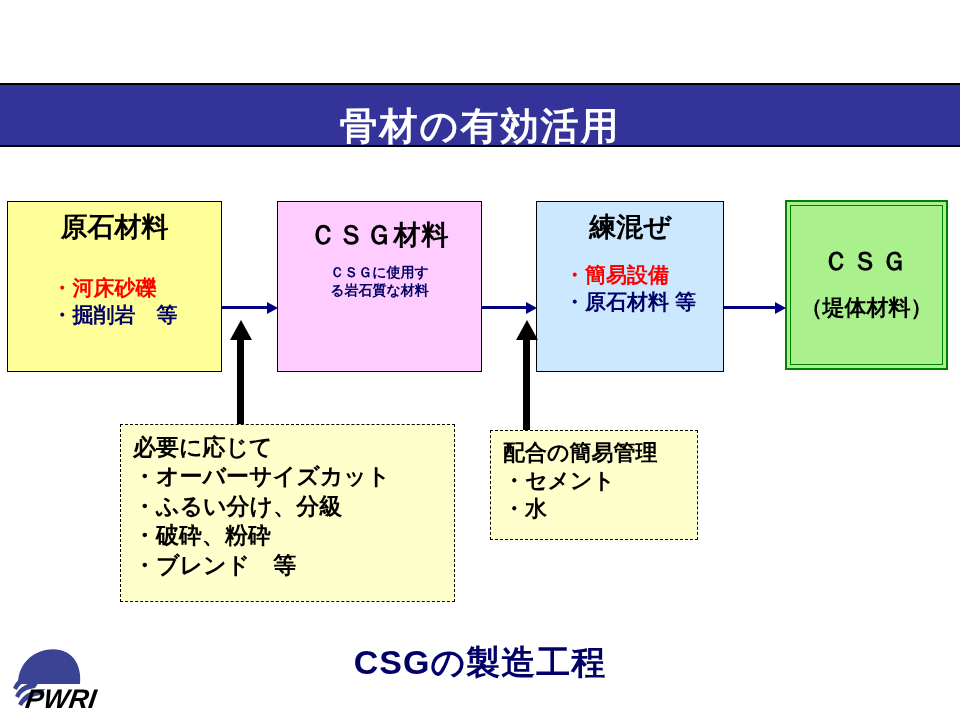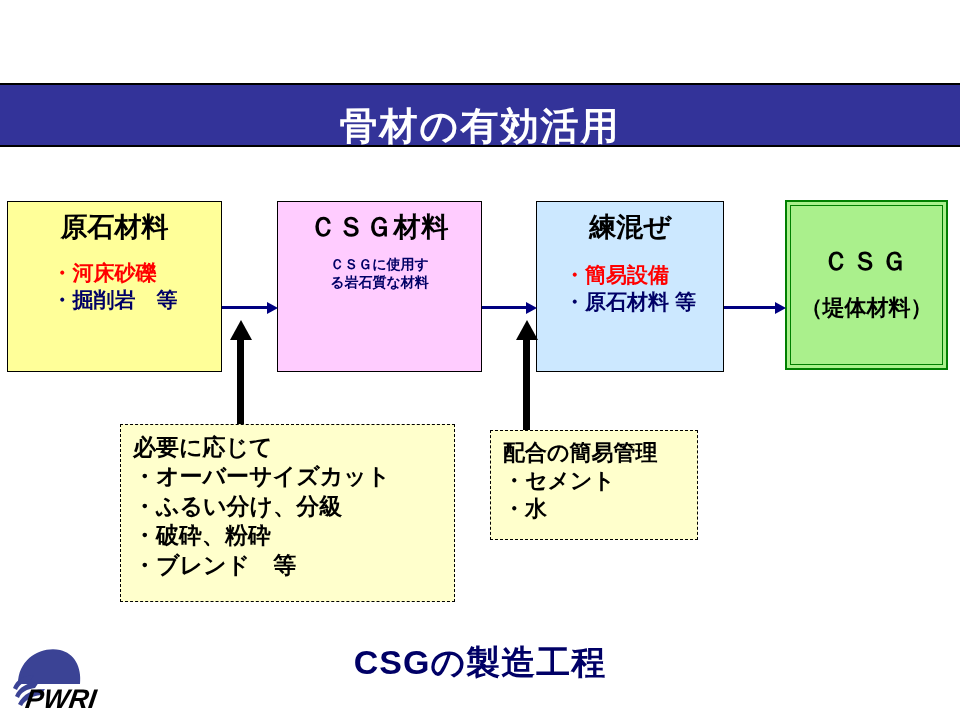--- a/index.html
+++ b/index.html
@@ -37,23 +37,23 @@
     text-align:center;white-space:nowrap;
   }
   .box .body{
     font-size:21px;font-weight:bold;line-height:1.3;text-align:left;
   }
   .box .body .ln{white-space:nowrap;}
   .red{color:#ff0000;}
   .navy{color:#000066;}
 
   #box-genseki{left:7px;top:201px;width:215px;height:171px;background:#ffff99;}
-  #box-genseki .body{margin-top:16px;}
+  #box-genseki .body{margin-top:31px;}
   #box-csg-zairyo{left:277px;top:201px;width:205px;height:171px;background:#ffccff;}
-  #box-csg-zairyo .head{letter-spacing:1px;}
+  #box-csg-zairyo .head{letter-spacing:1px;margin-top:8px;}
   #box-csg-zairyo .body{margin-top:12px;font-size:14px;color:#000066;text-align:left;}
   #box-nerimaze{left:536px;top:201px;width:188px;height:171px;background:#cce8ff;}
   #box-nerimaze .body{margin-top:18px;}
   #box-csg{left:785px;top:200px;width:163px;height:170px;background:#aaf08c;
     border:2px solid #008000;padding:3px;}
   #box-csg .inner{
     width:100%;height:100%;border:1.5px solid #008000;box-sizing:border-box;
     display:flex;flex-direction:column;align-items:center;justify-content:center;
     background:#aaf08c;
   }

